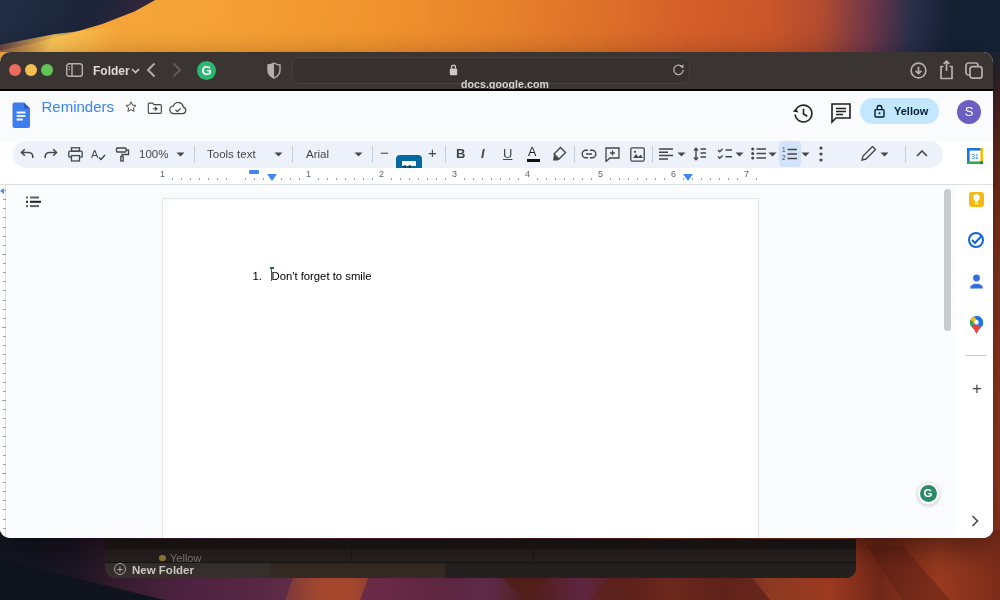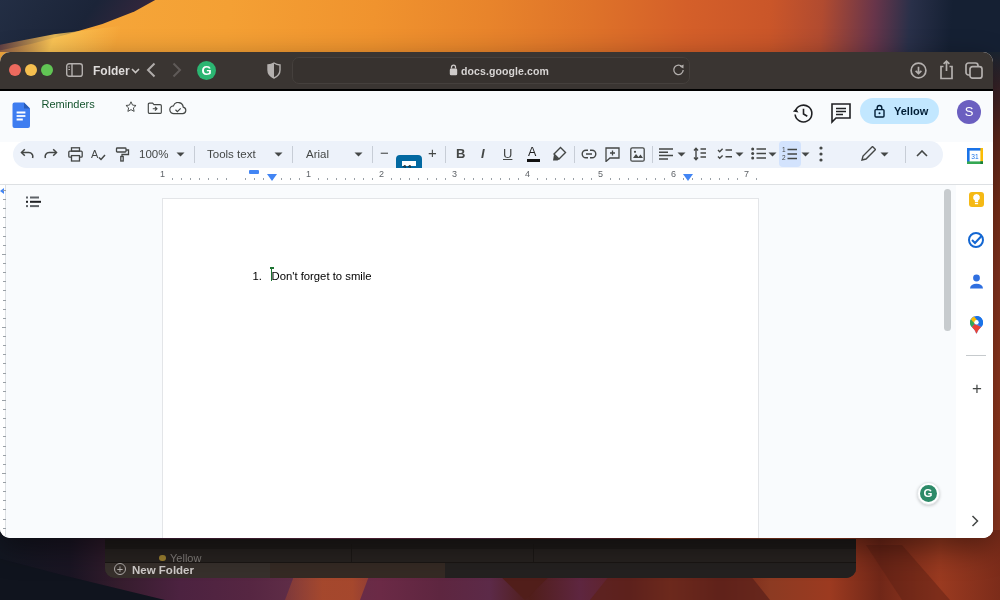--- a/index.html
+++ b/index.html
@@ -77,21 +77,21 @@
     <svg class="abs" style="left:267px;top:10px" width="14" height="17" viewBox="0 0 14 17">
       <path d="M7 1C5 2.2 3 2.8 1 3v5c0 4 2.5 6.5 6 8 3.5-1.5 6-4 6-8V3c-2-.2-4-.8-6-2z" fill="none" stroke="#b4b0ae" stroke-width="1.4"></path>
       <path d="M7 1C5 2.2 3 2.8 1 3v5c0 4 2.5 6.5 6 8z" fill="#b4b0ae"></path>
     </svg>
 
     <div class="abs" style="left:292px;top:5px;width:398px;height:27px;background:#37322f;border:1px solid #45403d;border-radius:7px;"></div>
     <svg class="abs" style="left:449px;top:12px" width="9" height="12" viewBox="0 0 9 12">
         <rect x="0.8" y="4.6" width="7.4" height="6.6" rx="1.3" fill="#cfcbca"></rect>
         <path d="M2.5 4.6V3.2a2 2 0 014 0v1.4" fill="none" stroke="#cfcbca" stroke-width="1.3"></path>
       </svg>
-    <div class="abs" style="left:461px;top:13px;color:#d7d4d3;font-size:10.5px;font-weight:700;letter-spacing:.1px;">docs.google.com</div>
+    <div class="abs" style="left:461px;top:26px;color:#d7d4d3;font-size:10.5px;font-weight:700;letter-spacing:.1px;">docs.google.com</div>
     <svg class="abs" style="left:672px;top:12px" width="13" height="13" viewBox="0 0 13 13">
         <path d="M10.1 2.8A4.7 4.7 0 1011.2 6" fill="none" stroke="#b4b0ae" stroke-width="1.3"></path>
         <path d="M11.6 0.4l-.2 4-3.6-1.8z" fill="#b4b0ae"></path>
       </svg>
 
     <svg class="abs" style="left:910px;top:10px" width="17" height="17" viewBox="0 0 17 17">
       <circle cx="8.5" cy="8.5" r="7.4" fill="none" stroke="#b4b0ae" stroke-width="1.7"></circle>
       <path d="M8.5 4.8v6.4M5.6 8.9l2.9 2.7 2.9-2.7" fill="none" stroke="#b4b0ae" stroke-width="1.7"></path>
     </svg>
     <svg class="abs" style="left:939px;top:8px" width="15" height="20" viewBox="0 0 15 20">
@@ -107,21 +107,21 @@
 
   <div class="abs" id="docshead" style="left:0;top:38.5px;width:993px;height:51.5px;background:#f9fbfd;"></div>
 
   <svg class="abs" style="left:11px;top:50px" width="20" height="26" viewBox="0 0 20 26">
     <path d="M3.5 0.5h9.5l6 6v17.5a2 2 0 01-2 2h-13.5a2 2 0 01-2-2v-21.5a2 2 0 012-2z" fill="#3e7df0"></path>
     <path d="M13 0.5l6 6h-6z" fill="#2a5db8"></path>
     <rect x="5.6" y="9.5" width="8.8" height="2" fill="#fff"></rect>
     <rect x="5.6" y="13" width="8.8" height="2" fill="#e8f0fe"></rect>
     <rect x="5.6" y="16.5" width="6.2" height="2" fill="#fff"></rect>
   </svg>
-  <div class="abs" style="left:41.5px;top:46px;color:#14532d;font-size:11px;">Reminders</div>
+  <div class="abs" style="left:41.5px;top:46px;color:#3b82f6;font-size:15px;">Reminders</div>
 
   <svg class="abs" style="left:125px;top:49px" width="12" height="12" viewBox="0 0 15 15">
       <path d="M7.5 1l1.9 4.1 4.4.5-3.3 3 .9 4.4-3.9-2.2-3.9 2.2.9-4.4-3.3-3 4.4-.5z" fill="none" stroke="#444746" stroke-width="1.2"></path>
     </svg>
   <svg class="abs" style="left:146.5px;top:49.5px" width="16" height="12.5" viewBox="0 0 17 14">
     <path d="M1 2.5a1.3 1.3 0 011.3-1.3h3.5l1.6 1.8h6.9a1.3 1.3 0 011.3 1.3v7.2a1.3 1.3 0 01-1.3 1.3H2.3A1.3 1.3 0 011 11.5z" fill="none" stroke="#444746" stroke-width="1.3"></path>
     <path d="M6 7.6h4.3M8.5 5.5l2.2 2.1-2.2 2.1" fill="none" stroke="#444746" stroke-width="1.3"></path>
   </svg>
   <svg class="abs" style="left:169px;top:49.5px" width="18" height="13" viewBox="0 0 19 14">
     <path d="M5.2 12.6a4.2 4.2 0 01-.6-8.4 5.4 5.4 0 0110.5 1.3 3.6 3.6 0 01-.6 7.1z" fill="none" stroke="#444746" stroke-width="1.3"></path>

